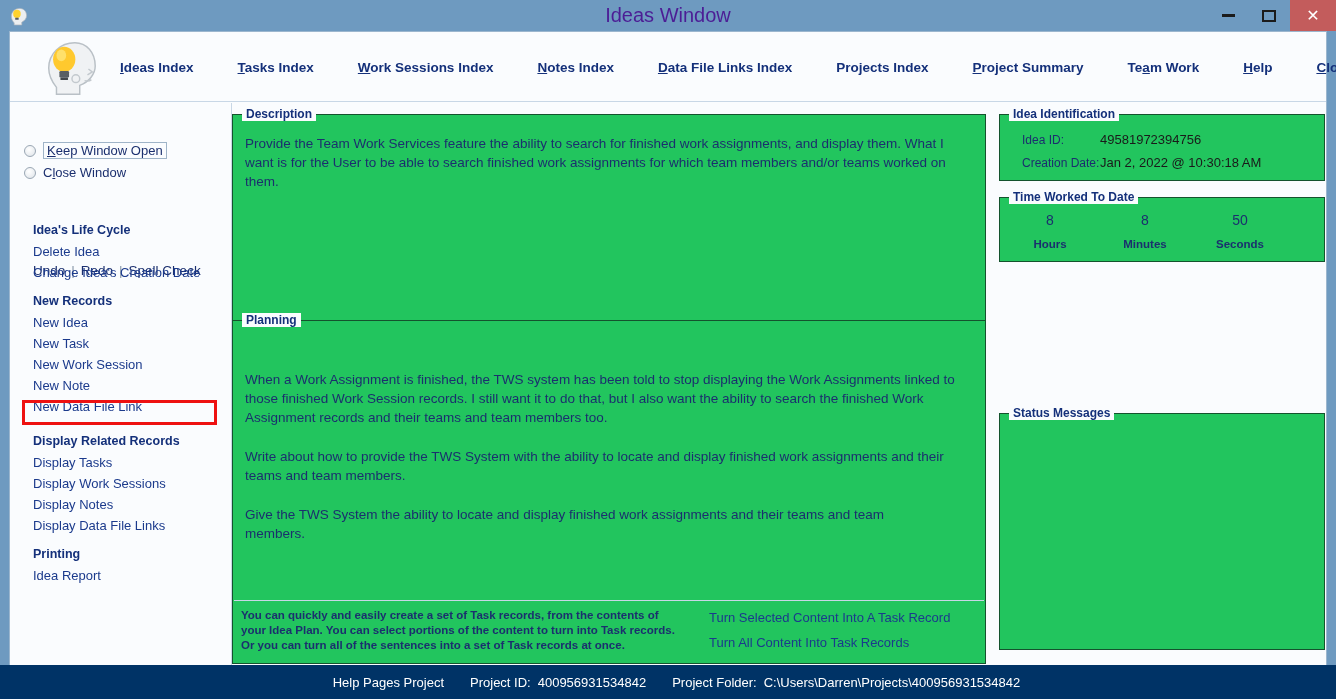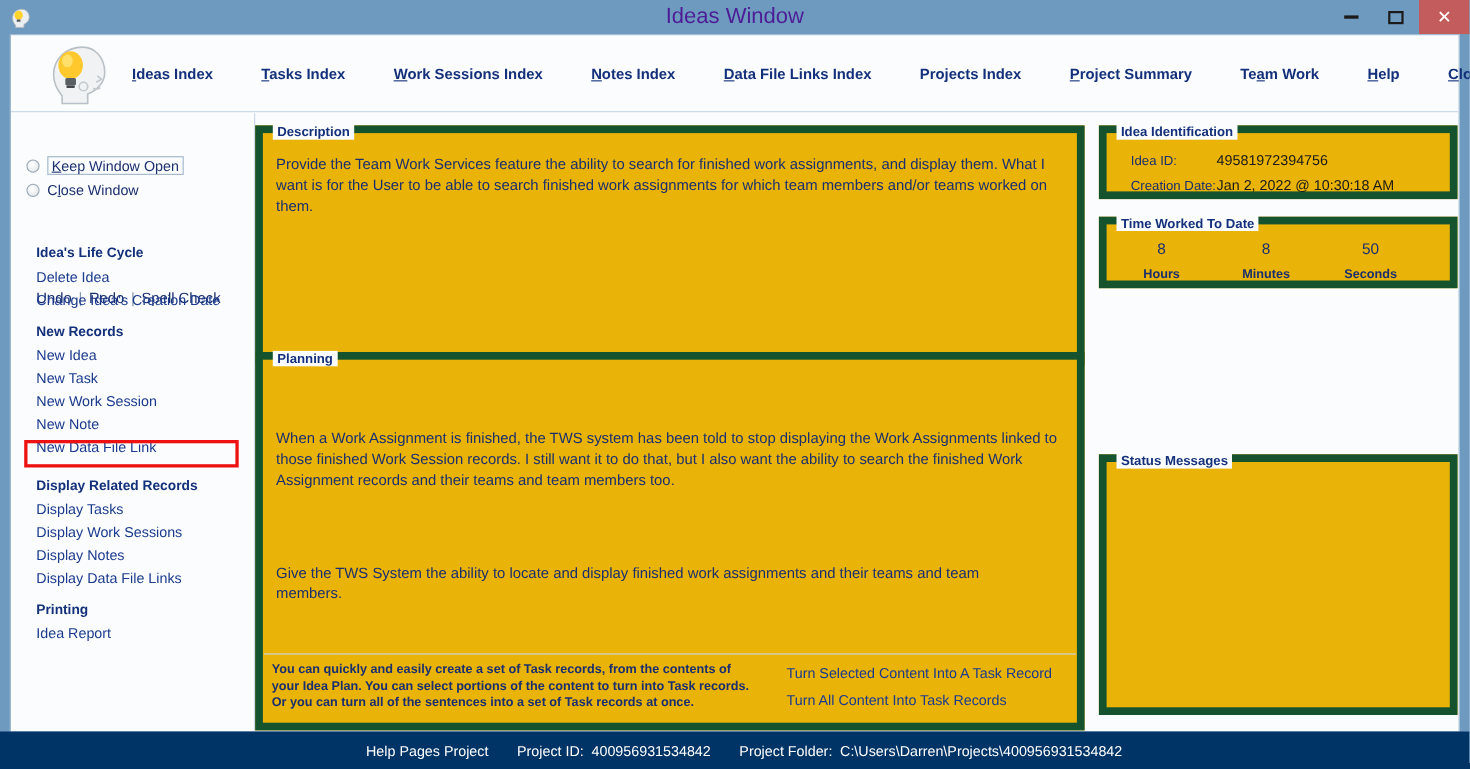--- a/index.html
+++ b/index.html
@@ -125,22 +125,22 @@
   #newtask-highlight {
     position: absolute; left: 12px; top: 297px;
     width: 195px; height: 25px;
     border: 3px solid #ee1111;
     pointer-events: none;
   }
 
   
   .groupbox {
     position: absolute;
-    border: 7px solid #14532d;
-    background: #eab308;
+    border: 1px solid #14532d;
+    background: #22c55e;
   }
   .groupbox > .gb-title {
     position: absolute; top: -8px; left: 9px;
     background: #FAFCFE;
     padding: 0 4px;
     font-size: 12px; font-weight: bold;
     color: #14307a;
     white-space: nowrap;
   }
 
@@ -296,21 +296,22 @@
     </div>
 
     <div class="groupbox" style="left:222px; top:82px; width:754px; height:218px;">
       <span class="gb-title">Description</span>
       <div class="body-text" style="left:12px; top:19px; width:726px;">Provide the Team Work Services feature the ability to search for finished work assignments, and display them. What I want is for the User to be able to search finished work assignments for which team members and/or teams worked on them.</div>
     </div>
 
     <div class="groupbox" style="left:222px; top:288px; width:754px; height:344px;">
       <span class="gb-title">Planning</span>
 
-      <div class="body-text" style="left:12px; top:49px; width:712px;margin-top:13px;">When a Work Assignment is finished, the TWS system has been told to stop displaying the Work Assignments linked to those finished Work Session records. I still want it to do that, but I also want the ability to search the finished Work Assignment records and their teams and team members too.</div>
+      <div class="body-text" style="left:12px; top:49px; width:712px;">When a Work Assignment is finished, the TWS system has been told to stop displaying the Work Assignments linked to those finished Work Session records. I still want it to do that, but I also want the ability to search the finished Work Assignment records and their teams and team members too.</div>
+      <div class="body-text" style="left:12px; top:126px; width:712px;">Write about how to provide the TWS System with the ability to locate and display finished work assignments and their teams and team members.</div>
       <div class="body-text" style="left:12px; top:184px; width:690px;">Give the TWS System the ability to locate and display finished work assignments and their teams and team members.</div>
 
       <div id="plan-footer">
         <div id="plan-hint">You can quickly and easily create a set of Task records, from the contents of your Idea Plan. You can select portions of the content to turn into Task records. Or you can turn all of the sentences into a set of Task records at once.</div>
         <div class="plan-action" style="top:9px">Turn Selected Content Into A Task Record</div>
         <div class="plan-action" style="top:34px">Turn All Content Into Task Records</div>
       </div>
     </div>
 
     <div class="groupbox" style="left:989px; top:82px; width:326px; height:67px;">

